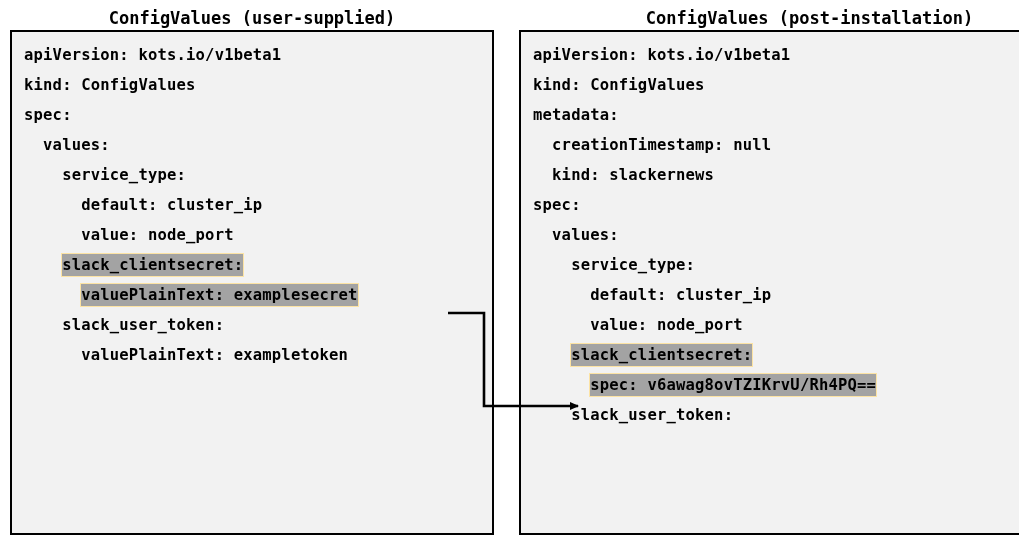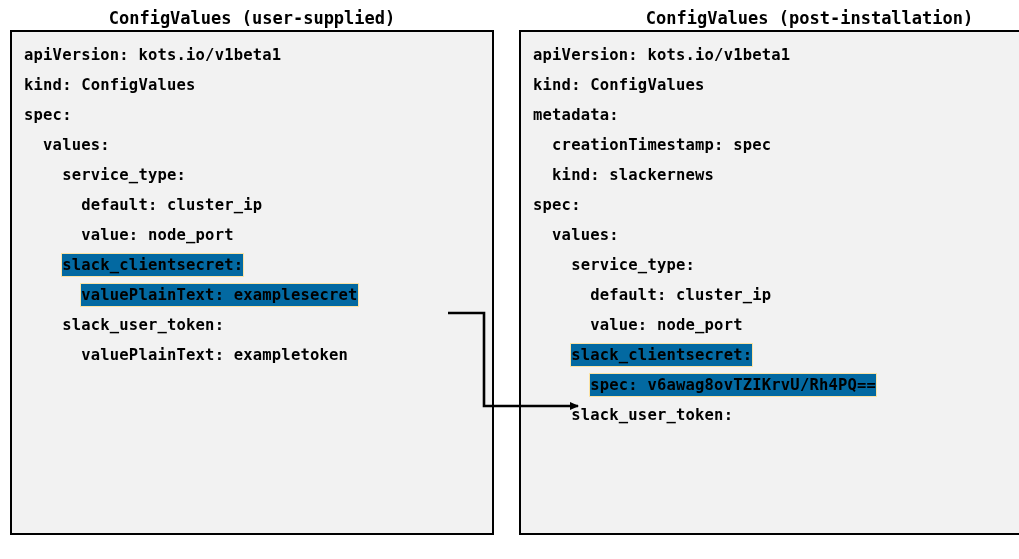--- a/index.html
+++ b/index.html
@@ -75,21 +75,21 @@
     letter-spacing: 0.2px;
   }
 
   .line > .seg {
     display: inline;
     white-space: pre;
     padding: 2px 0;
     margin-top: 25px;
   }
   .line.hl > .seg {
-    background: #0369a1;
+    background: #a3a3a3;
     box-shadow: 0 0 0 1px #fce3a4;
   }
 
   
   .connector {
     position: absolute;
     left: 0;
     top: 0;
     width: 1019px;
     height: 559px;
@@ -120,21 +120,21 @@
     </div>
   </div>
 
   <div class="column right">
     <div class="panel-title">ConfigValues (post-installation)</div>
     <div class="panel-body">
       <div class="code" id="right-code">
           <div class="line"><span class="seg">apiVersion: kots.io/v1beta1</span></div>
           <div class="line"><span class="seg">kind: ConfigValues</span></div>
           <div class="line"><span class="seg">metadata:</span></div>
-          <div class="line"><span>  </span><span class="seg">creationTimestamp: spec</span></div>
+          <div class="line"><span>  </span><span class="seg">creationTimestamp: null</span></div>
           <div class="line"><span>  </span><span class="seg">kind: slackernews</span></div>
           <div class="line"><span class="seg">spec:</span></div>
           <div class="line"><span>  </span><span class="seg">values:</span></div>
           <div class="line"><span>    </span><span class="seg">service_type:</span></div>
           <div class="line"><span>      </span><span class="seg">default: cluster_ip</span></div>
           <div class="line"><span>      </span><span class="seg">value: node_port</span></div>
           <div class="line hl"><span>    </span><span class="seg">slack_clientsecret:</span></div>
           <div class="line hl"><span>      </span><span class="seg">spec: v6awag8ovTZIKrvU/Rh4PQ==</span></div>
           <div class="line"><span>    </span><span class="seg">slack_user_token:</span></div>
         </div>

